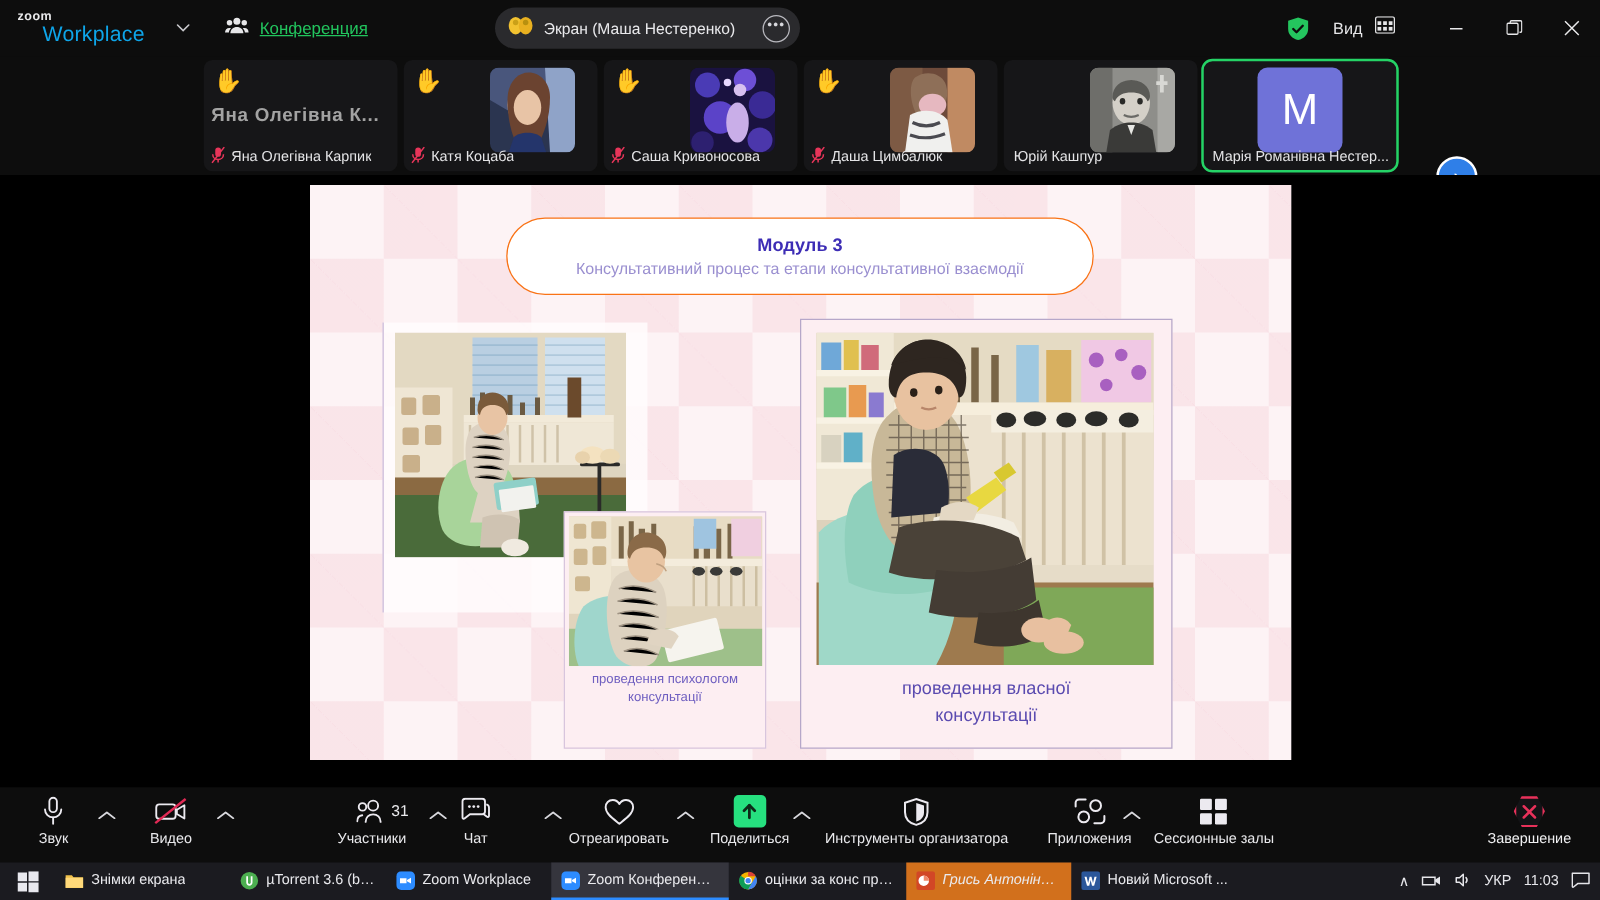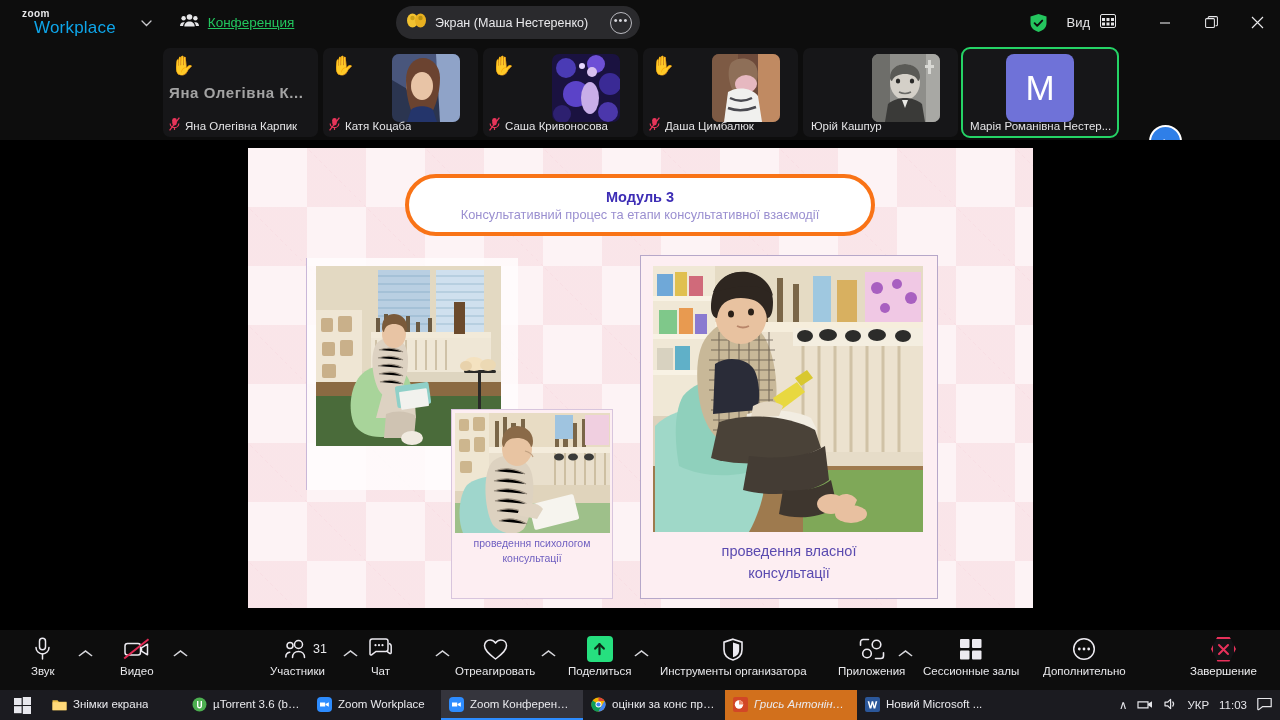--- a/index.html
+++ b/index.html
@@ -12,21 +12,21 @@
   }
   #app { position: relative; width: 1280px; height: 720px; background: #0e0e0e; }
 
   
   .titlebar {
     position: absolute; top: 0; left: 0; width: 1280px; height: 45px;
     background: #0d0d0d;
     display: flex; align-items: center;
   }
   .zoom-logo { margin-left: 14px; line-height: 1.0; user-select: none; }
-  .zoom-logo .z1 { color: #e8e8ea; font-size: 10px; letter-spacing: .4px; display:block; font-weight:600;margin-left:8px;}
+  .zoom-logo .z1 { color: #e8e8ea; font-size: 10px; letter-spacing: .4px; display:block; font-weight:600;}
   .zoom-logo .z2 { color: #0ea5e9; font-size: 17px; font-weight: 400; display:block; letter-spacing:.2px;margin-left:20px;}
   .tb-caret {
     margin-left: 22px; color: #c8c8cc; font-size: 11px; width: 18px; text-align:center;
     cursor: pointer;
   }
   .tb-conf { display:flex; align-items:center; gap:9px; margin-left: 24px; cursor:pointer;}
   .tb-conf .lbl { color: #22c55e; font-size: 13.5px; text-decoration: underline; }
   .screenpill {
     position: absolute; left: 396px; top: 6px; width: 244px; height: 33px;
     background: #2a2a2d; border-radius: 17px;
@@ -99,21 +99,21 @@
     position:absolute; inset:0;
     background-color:#fdf3f5;
     background-image:
       linear-gradient(45deg, rgba(247,217,224,.55) 25%, transparent 25%, transparent 75%, rgba(247,217,224,.55) 75%),
       linear-gradient(45deg, rgba(247,217,224,.55) 25%, transparent 25%, transparent 75%, rgba(247,217,224,.55) 75%);
     background-size: 118px 118px;
     background-position: 0 0, 59px 59px;
   }
   .module-badge {
     position:absolute; left:157px; top:26px; width:470px; height:62px;
-    background:#ffffff; border: 4px solid #f97316; border-radius: 34px;
+    background:#ffffff; border: 1px solid #f97316; border-radius: 34px;
     display:flex; flex-direction:column; align-items:center; justify-content:center; gap:2px;
   }
   .module-badge .t1 { color:#3d2db5; font-size: 14.5px; font-weight: 700; }
   .module-badge .t2 { color:#9a8fd0; font-size: 12.8px; }
 
   .frameL {
     position:absolute; left:58px; top:110px; width:212px; height:232px;
     background: rgba(255,252,253,.86); border-left: 1.5px solid #c9b7d8;
   }
   .photoL { position:absolute; left:68px; top:118px; width:185px; height:180px; overflow:hidden; }
@@ -749,31 +749,20 @@
         <svg width="24" height="22" viewBox="0 0 24 22">
           <rect x="1" y="1" width="9.5" height="9" rx="1" fill="#eceaf0"></rect>
           <rect x="13" y="1" width="9.5" height="9" rx="1" fill="#eceaf0"></rect>
           <rect x="1" y="12.5" width="9.5" height="9" rx="1" fill="#eceaf0"></rect>
           <rect x="13" y="12.5" width="9.5" height="9" rx="1" fill="#eceaf0"></rect>
         </svg>
       </span>
       <span class="lb">Сессионные залы</span>
     </div>
 
-    <div class="tool" style="left:1043px;">
-      <span class="ic">
-        <svg width="24" height="24" viewBox="0 0 24 24">
-          <circle cx="12" cy="12" r="10.3" fill="none" stroke="#eceaf0" stroke-width="1.5"></circle>
-          <circle cx="7.3" cy="12" r="1.4" fill="#eceaf0"></circle>
-            <circle cx="12" cy="12" r="1.4" fill="#eceaf0"></circle>
-            <circle cx="16.7" cy="12" r="1.4" fill="#eceaf0"></circle>
-        </svg>
-      </span>
-      <span class="lb">Дополнительно</span>
-    </div>
 
     <div class="tool" style="left:1190px;">
       <span class="ic">
         <span class="end-ic">
           <svg width="13" height="13" viewBox="0 0 13 13">
               <path d="M2 2l9 9M11 2L2 11" stroke="#e8315a" stroke-width="2" stroke-linecap="round"></path>
             </svg>
         </span>
       </span>
       <span class="lb" style="color:#f0f0f2;">Завершение</span>

